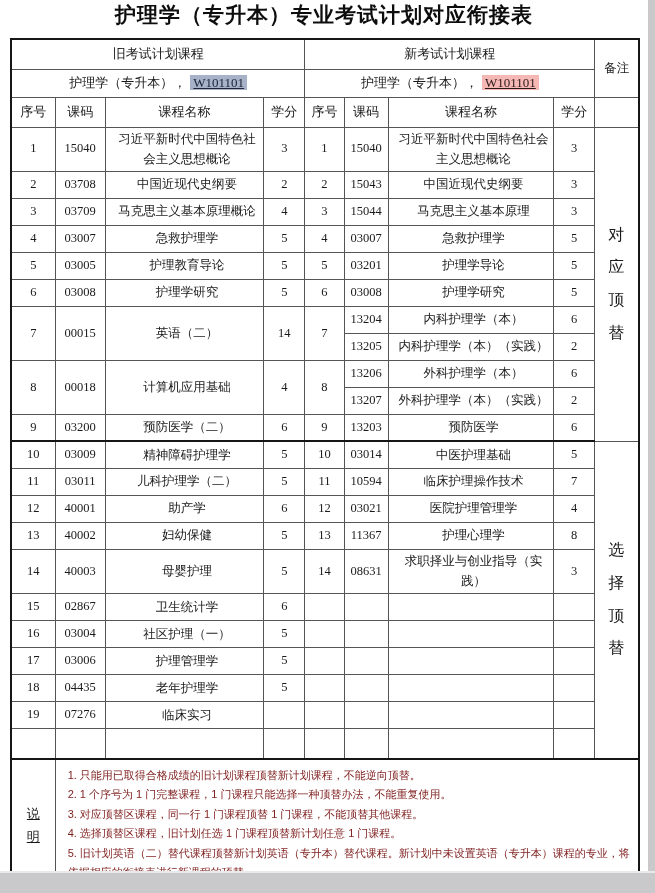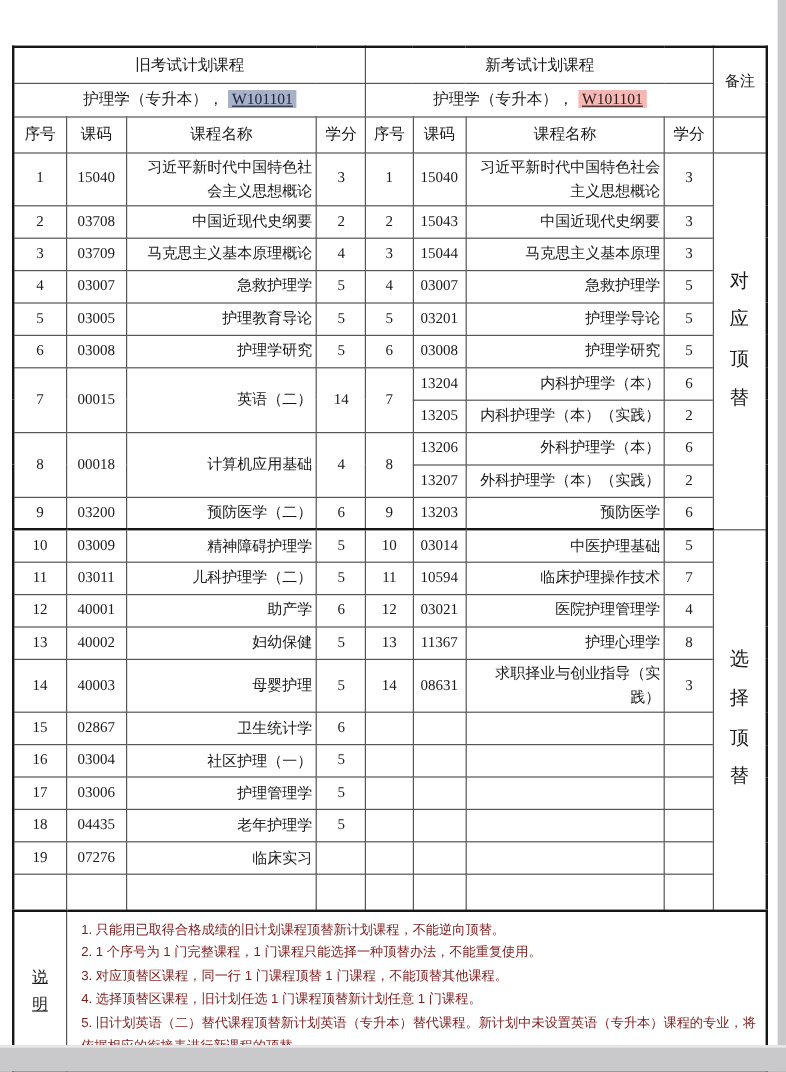--- a/index.html
+++ b/index.html
@@ -13,21 +13,21 @@
   .doc-title{position:absolute;top:1px;left:0;width:648px;margin:0;text-align:center;
         font-family:"Liberation Serif","DejaVu Serif",serif;font-size:21px;font-weight:700;
         letter-spacing:1px;color:#0d0d0d;}
   table.mapping{position:absolute;left:10px;top:38px;width:630px;border-collapse:collapse;
         table-layout:fixed;border:2px solid var(--outer);}
   td{border:1px solid var(--grid);padding:1px 3px;text-align:center;vertical-align:middle;
      font-size:12.5px;line-height:1.55;overflow:hidden;}
   tr.hr1{height:30px} tr.hr2{height:28px} tr.hr3{height:30px}
   tr.rh27{height:27px} tr.rh44{height:44px} tr.rh42{height:42px} tr.rh30{height:30px}
   .plan-label,.hr2 td,.hr3 td{font-size:13px;margin-left:32px;}
-  .name-cell{text-align:right;padding-left:8px;line-height:1.65;}
+  .name-cell{text-align:center;padding-left:8px;line-height:1.65;}
   .hl{padding:0 3px;margin-left:4px;text-decoration:underline;}
   .hl-old{background:var(--hl-old-bg);color:var(--hl-old-tx);}
   .hl-new{background:var(--hl-new-bg);color:var(--hl-new-tx);}
   tr.section-start td:not(.remark){border-top:2.5px solid var(--outer);}
   td.remark{font-size:16px;}
   .remark-wrap{width:28px;margin:0 auto;word-break:break-all;line-height:2.05;letter-spacing:1px;}
   tr.notes-tr{height:134px;}
   tr.notes-tr td{border-top:2.5px solid var(--outer);}
   td.notes-label{font-family:"Liberation Sans","DejaVu Sans",sans-serif;font-size:13px;}
   .label-wrap{width:15px;margin:0 auto;word-break:break-all;line-height:1.7;text-decoration:underline;}
@@ -35,20 +35,21 @@
       font-family:"Liberation Sans","DejaVu Sans",sans-serif;}
   .note-line{font-size:11px;line-height:1.78;color:#7f1d1d;}
   .gutter-right{position:absolute;top:0;right:0;width:7px;height:893px;background:var(--canvas);z-index:5;}
   .gutter-bottom{position:absolute;left:0;bottom:0;width:655px;height:20px;background:var(--canvas);
       border-top:2px solid #e9e9e9;z-index:5;}
 </style>
 </head>
 <body>
 
 <div class="screen">
+  <h1 class="doc-title">护理学（专升本）专业考试计划对应衔接表</h1>
 
   <table class="mapping">
     <colgroup>
       <col style="width:44px">
         <col style="width:50px">
         <col style="width:158px">
         <col style="width:41px">
       <col style="width:39px">
         <col style="width:44px">
         <col style="width:165px">

